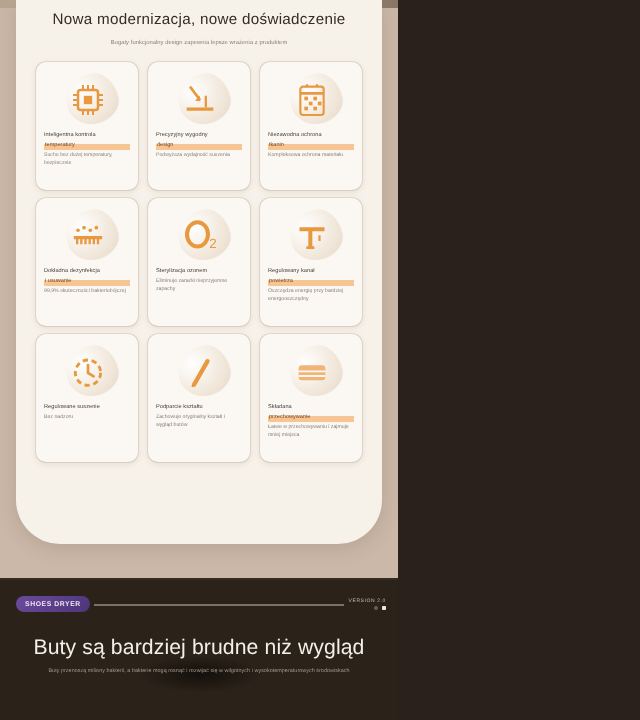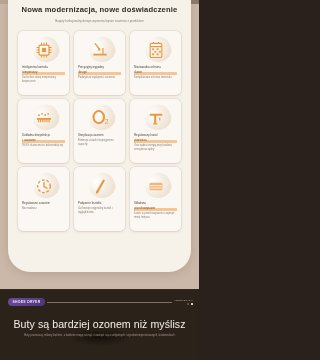--- a/index.html
+++ b/index.html
@@ -37,21 +37,20 @@
   }
 
   .headline {
     margin: 5px 10px 0;
     text-align: center;
     font-size: 7.6px;
     line-height: 10px;
     color: #332c26;
     letter-spacing: .02em;
     white-space: nowrap;
-    font-weight: bold;
   }
   .subhead {
     margin: 4px 16px 0;
     text-align: center;
     font-size: 2.9px;
     line-height: 5px;
     color: #8b7f72;
     letter-spacing: .01em;
     white-space: nowrap;
   }
@@ -383,15 +382,15 @@
     <div class="ver-block">
       <div class="ver-label">VERSION 2.0</div>
       <div class="dots">
         <span class="dot"></span>
         <span class="dot on"></span>
       </div>
     </div>
   </div>
 
   <div class="shoe-shadow"></div>
-  <div class="bottom-headline">Buty są bardziej ozonem niż myślisz</div>
+  <div class="bottom-headline">Buty są bardziej brudne niż wygląd</div>
   <div class="bottom-sub">Buty przenoszą miliony bakterii, a bakterie mogą rosnąć i rozwijać się w wilgotnych i wysokotemperaturowych środowiskach</div>
 </div>
 
 </body></html>

